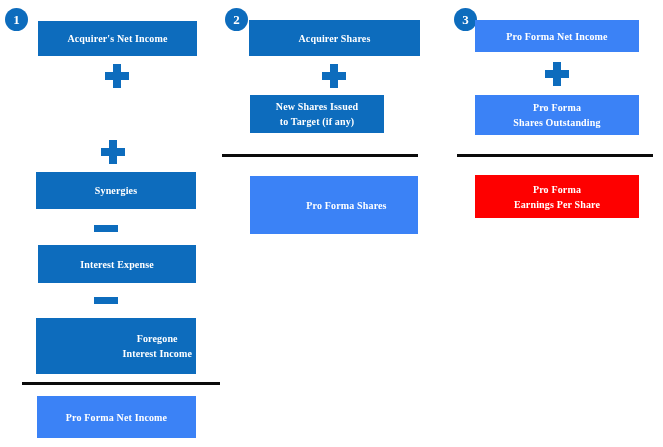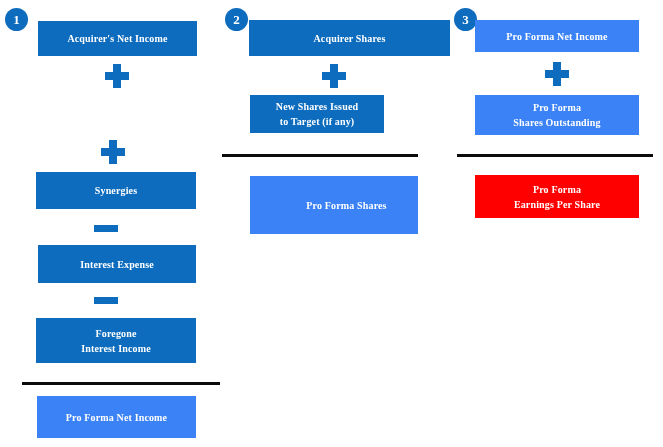--- a/index.html
+++ b/index.html
@@ -115,34 +115,34 @@
   </div>
 
   <div class="op minus" style="left:94px; top:225px;"></div>
 
   <div class="box blue" style="left:38px; top:245px; width:158px; height:38px;">
     <span class="box-text">Interest Expense</span>
   </div>
 
   <div class="op minus" style="left:94px; top:297px;"></div>
 
-  <div class="box blue" style="left:36px; top:318px; width:160px; height:45px;">
+  <div class="box blue" style="left:36px; top:318px; width:160px; height:56px;justify-content:flex-end;">
     <span class="box-text">Foregone
 Interest Income</span>
   </div>
 
   <div class="rule" style="left:22px; top:382px; width:198px;"></div>
 
   <div class="box navy" style="left:37px; top:396px; width:159px; height:42px;">
     <span class="box-text">Pro Forma Net Income</span>
   </div>
 
   <div class="step-badge" style="left:225px; top:8px;">2</div>
 
-  <div class="box blue" style="left:249px; top:20px; width:201px; height:36px;">
+  <div class="box blue" style="left:249px; top:20px; width:171px; height:36px;">
     <span class="box-text">Acquirer Shares</span>
   </div>
 
   <div class="op plus" style="left:322px; top:64px;"></div>
 
   <div class="box blue" style="left:250px; top:95px; width:134px; height:38px;">
     <span class="box-text">New Shares Issued
 to Target (if any)</span>
   </div>
 

